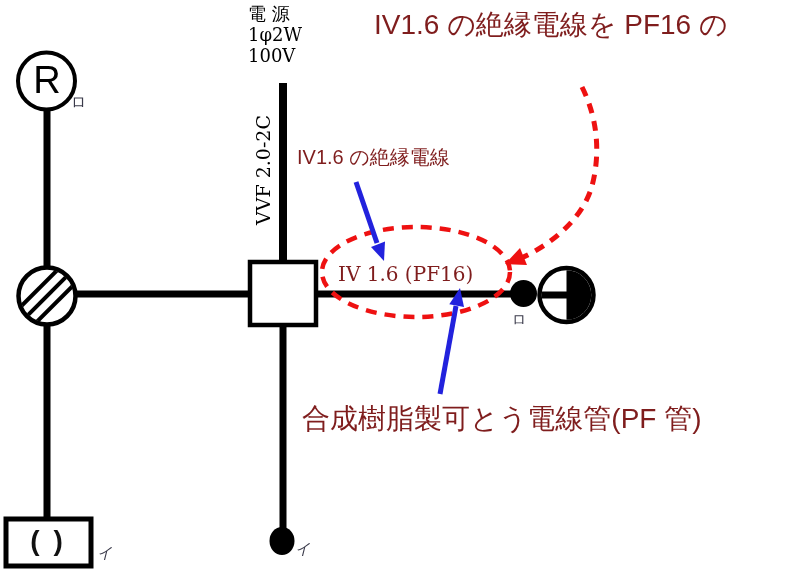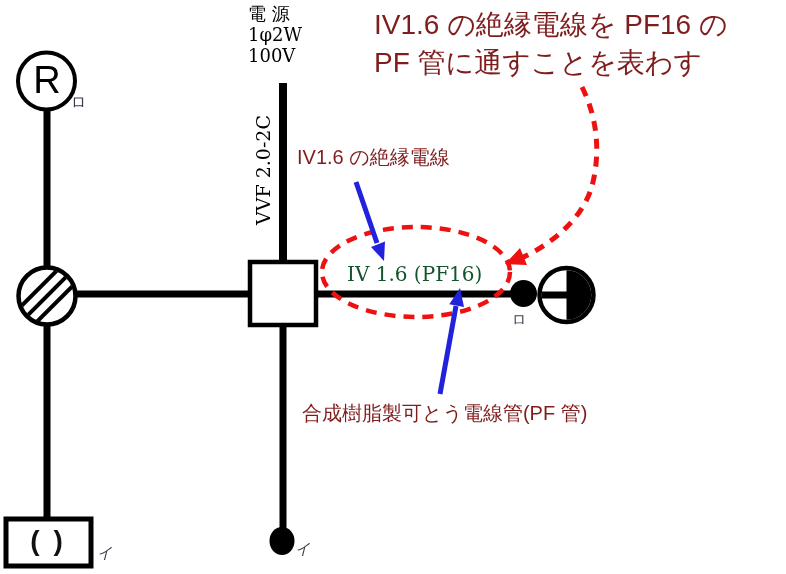--- a/index.html
+++ b/index.html
@@ -11,22 +11,22 @@
   .txt{position:absolute;white-space:nowrap;}
   .serif{font-family:"DejaVu Serif","Liberation Serif",serif;}
   .blue{color:#7f1d1d;}
   .power{left:248px;top:3px;font-size:18px;line-height:21px;color:#000;}
   .cable{
     left:199px;top:158px;width:130px;height:24px;text-align:center;
     font-size:19px;color:#000;transform:rotate(-90deg);transform-origin:center;
   }
   .top-note{left:374px;top:6px;font-size:28px;line-height:38px;}
   .mid-note{left:297px;top:144px;font-size:20px;}
-  .bottom-note{left:302px;top:400px;font-size:20px;}
-  .wire-label{left:347px;top:262px;font-size:20px;color:#14532d;}
+  .bottom-note{left:302px;top:400px;font-size:28px;}
+  .wire-label{left:338px;top:262px;font-size:20px;color:#7f1d1d;}
   .r-glyph{left:28px;top:59px;width:38px;text-align:center;font-size:38px;line-height:42px;color:#000;}
   .paren-glyph{left:22px;top:524px;width:52px;text-align:center;font-size:28px;line-height:34px;font-weight:700;letter-spacing:3px;color:#111;}
   .tag{font-size:15px;color:#3a3a4a;}
   .tag-ro-1{left:71px;top:93px;}
   .tag-ro-2{left:512px;top:311px;font-size:14px;}
   .tag-i-1{left:97px;top:544px;font-style:italic;}
   .tag-i-2{left:295px;top:540px;font-style:italic;}
 </style>
 </head>
 <body>
@@ -112,21 +112,20 @@
   <div class="txt serif power">
     <div>電 源</div>
     <div>1φ2W</div>
     <div>100V</div>
   </div>
 
   <div class="txt serif cable">VVF 2.0-2C</div>
 
   <div class="txt blue top-note">
     <div>IV1.6 の絶縁電線を PF16 の</div>
-    <div>PF 管に通すことを表わす</div>
   </div>
 
   <div class="txt blue mid-note">IV1.6 の絶縁電線</div>
 
   <div class="txt serif wire-label">IV 1.6 (PF16)</div>
 
   <div class="txt blue bottom-note">合成樹脂製可とう電線管(PF 管)</div>
 
   <div class="txt r-glyph">R</div>
   <div class="txt paren-glyph">( )</div>

